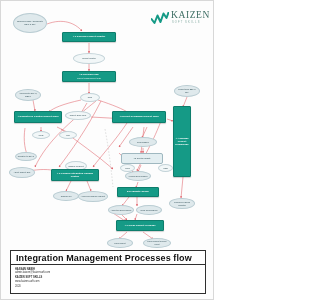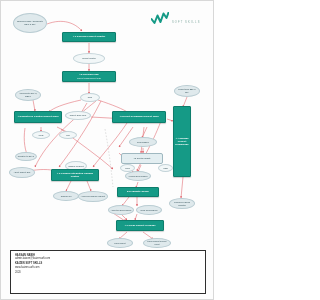--- a/index.html
+++ b/index.html
@@ -75,20 +75,21 @@
 </style>
 </head>
 <body>
 
 <div id="sheet">
 
   <div id="logo">
     <svg class="mark" viewBox="0 0 36 26">
       <path d="M1 14 L7 22 L13 7 L19 20 L25 3 L31 12 L35 1" fill="none" stroke="#159a86" stroke-width="4" stroke-linecap="round" stroke-linejoin="round"></path>
     </svg>
+    <div class="kz">KAIZEN</div>
     <div class="kzsub">SOFT SKILLS</div>
   </div>
 
   <div id="canvas">
 
     <svg id="wires" viewBox="0 0 214 244">
       <defs>
         <marker id="ah" markerWidth="4" markerHeight="4" refX="3.2" refY="2" orient="auto">
           <path d="M0,0 L3.6,2 L0,4 z" fill="#e0636b"></path>
         </marker>
@@ -307,20 +308,23 @@
 Project Doc</span>
     </div>
 
     <div class="node rbox dash" style="left:120px;top:142px;width:40px;height:0px;opacity:0;">
       <span>4.7 Contract Closure</span>
     </div>
 
   </div>
 
   <div id="titleblock">
+    <div id="titlebar">
+      <span class="t">Integration Management Processes flow</span>
+    </div>
     <div id="meta">
       <div class="ln b">HASSAN NABIH</div>
       <div class="ln">admin.kaizen@kaizensoft.com</div>
       <div class="gap"></div>
       <div class="ln b">KAIZEN SOFT SKILLS</div>
       <div class="ln">www.kaizen-soft.com</div>
       <div class="gap"></div>
       <div class="ln">2020</div>
     </div>
   </div>

